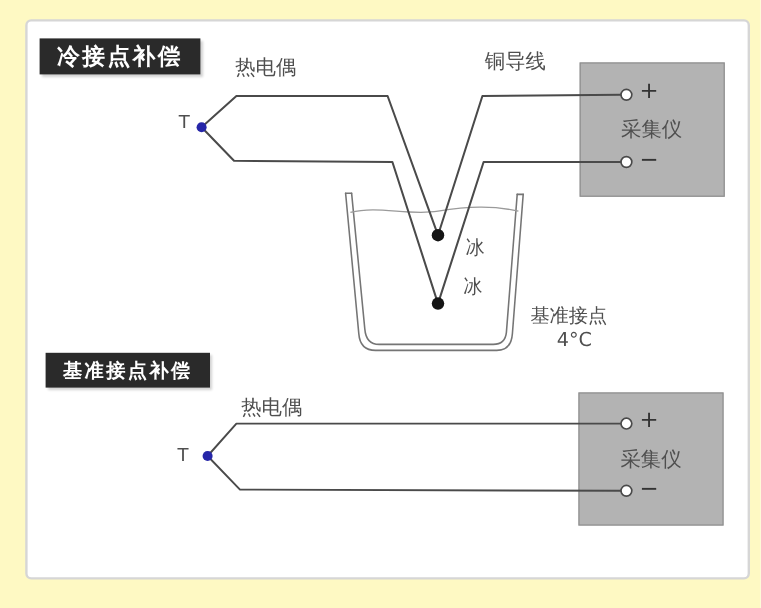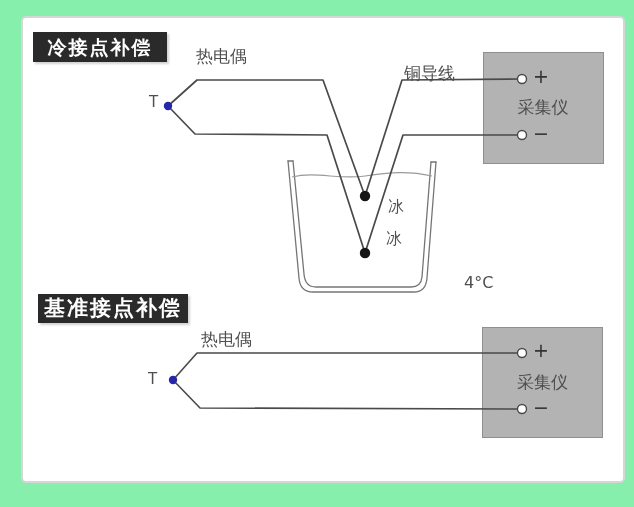--- a/index.html
+++ b/index.html
@@ -1,40 +1,40 @@
 <!DOCTYPE html>
 <html><head>
 <meta charset="utf-8">
 <style>
   html,body{margin:0;padding:0;background:#ffffff;}
   .screen{
-    position:relative;width:634px;height:507px;background:#86efac;
+    position:relative;width:634px;height:507px;background:#fef9c3;
     font-family:"DejaVu Sans","Liberation Sans",sans-serif;overflow:hidden;
   }
   .card{
     position:absolute;left:21px;top:16px;width:600px;height:463px;
     border:2px solid #d6d6d6;border-radius:5px;background:#ffffff;
   }
   .layer{position:absolute;left:0;top:0;width:634px;height:507px;}
   .inst-box{
     position:absolute;background:#b3b3b3;border:1px solid #8f8f8f;box-sizing:border-box;
   }
   .inst-box-1{left:483px;top:52px;width:121px;height:112px;}
   .inst-box-2{left:482px;top:327px;width:121px;height:111px;}
   .title-box{
     position:absolute;background:#2a2a2a;color:#ffffff;font-weight:bold;
     text-align:center;letter-spacing:2px;box-shadow:2px 2px 2px rgba(0,0,0,0.18);
   }
   .title-1{left:33px;top:32px;width:134px;height:30px;line-height:30px;font-size:19px;}
-  .title-2{left:38px;top:294px;width:150px;height:29px;line-height:29px;font-size:21px;}
+  .title-2{left:38px;top:294px;width:137px;height:29px;line-height:29px;font-size:16px;}
   .lbl{position:absolute;color:#4f4f4f;white-space:nowrap;}
   .f17{font-size:17px;} .f16{font-size:16px;} .f15{font-size:15px;}
   .sign{position:absolute;color:#333333;font-size:19px;line-height:19px;}
   .lbl-thermo1{left:196px;top:45px;}
-  .lbl-copper{left:404px;top:62px;font-family:Liberation Mono, monospace;}
+  .lbl-copper{left:404px;top:40px;font-family:Liberation Mono, monospace;}
   .lbl-T1{left:149px;top:93px;}
   .lbl-plus1{left:533px;top:67px;}
   .lbl-name1{left:483px;top:96px;width:120px;text-align:center;}
   .lbl-minus1{left:533px;top:124px;}
   .lbl-ice1{left:388px;top:197px;}
   .lbl-ice2{left:386px;top:229px;}
   .lbl-refjun{left:442px;top:253px;}
   .lbl-reftemp{left:464px;top:273px;}
   .lbl-thermo2{left:201px;top:328px;}
   .lbl-T2{left:148px;top:370px;}
@@ -81,20 +81,21 @@
 
   <div class="title-box title-1">冷接点补偿</div>
   <div class="lbl f17 lbl-thermo1">热电偶</div>
   <div class="lbl f17 lbl-copper">铜导线</div>
   <div class="lbl f15 lbl-T1">T</div>
   <div class="sign lbl-plus1">+</div>
   <div class="lbl f17 lbl-name1">采集仪</div>
   <div class="sign lbl-minus1">−</div>
   <div class="lbl f16 lbl-ice1">冰</div>
   <div class="lbl f16 lbl-ice2">冰</div>
+  <div class="lbl f16 lbl-refjun">基准接点</div>
   <div class="lbl f16 lbl-reftemp">4°C</div>
 
   <div class="title-box title-2">基准接点补偿</div>
   <div class="lbl f17 lbl-thermo2">热电偶</div>
   <div class="lbl f15 lbl-T2">T</div>
   <div class="sign lbl-plus2">+</div>
   <div class="lbl f17 lbl-name2">采集仪</div>
   <div class="sign lbl-minus2">−</div>
 </div>
 

